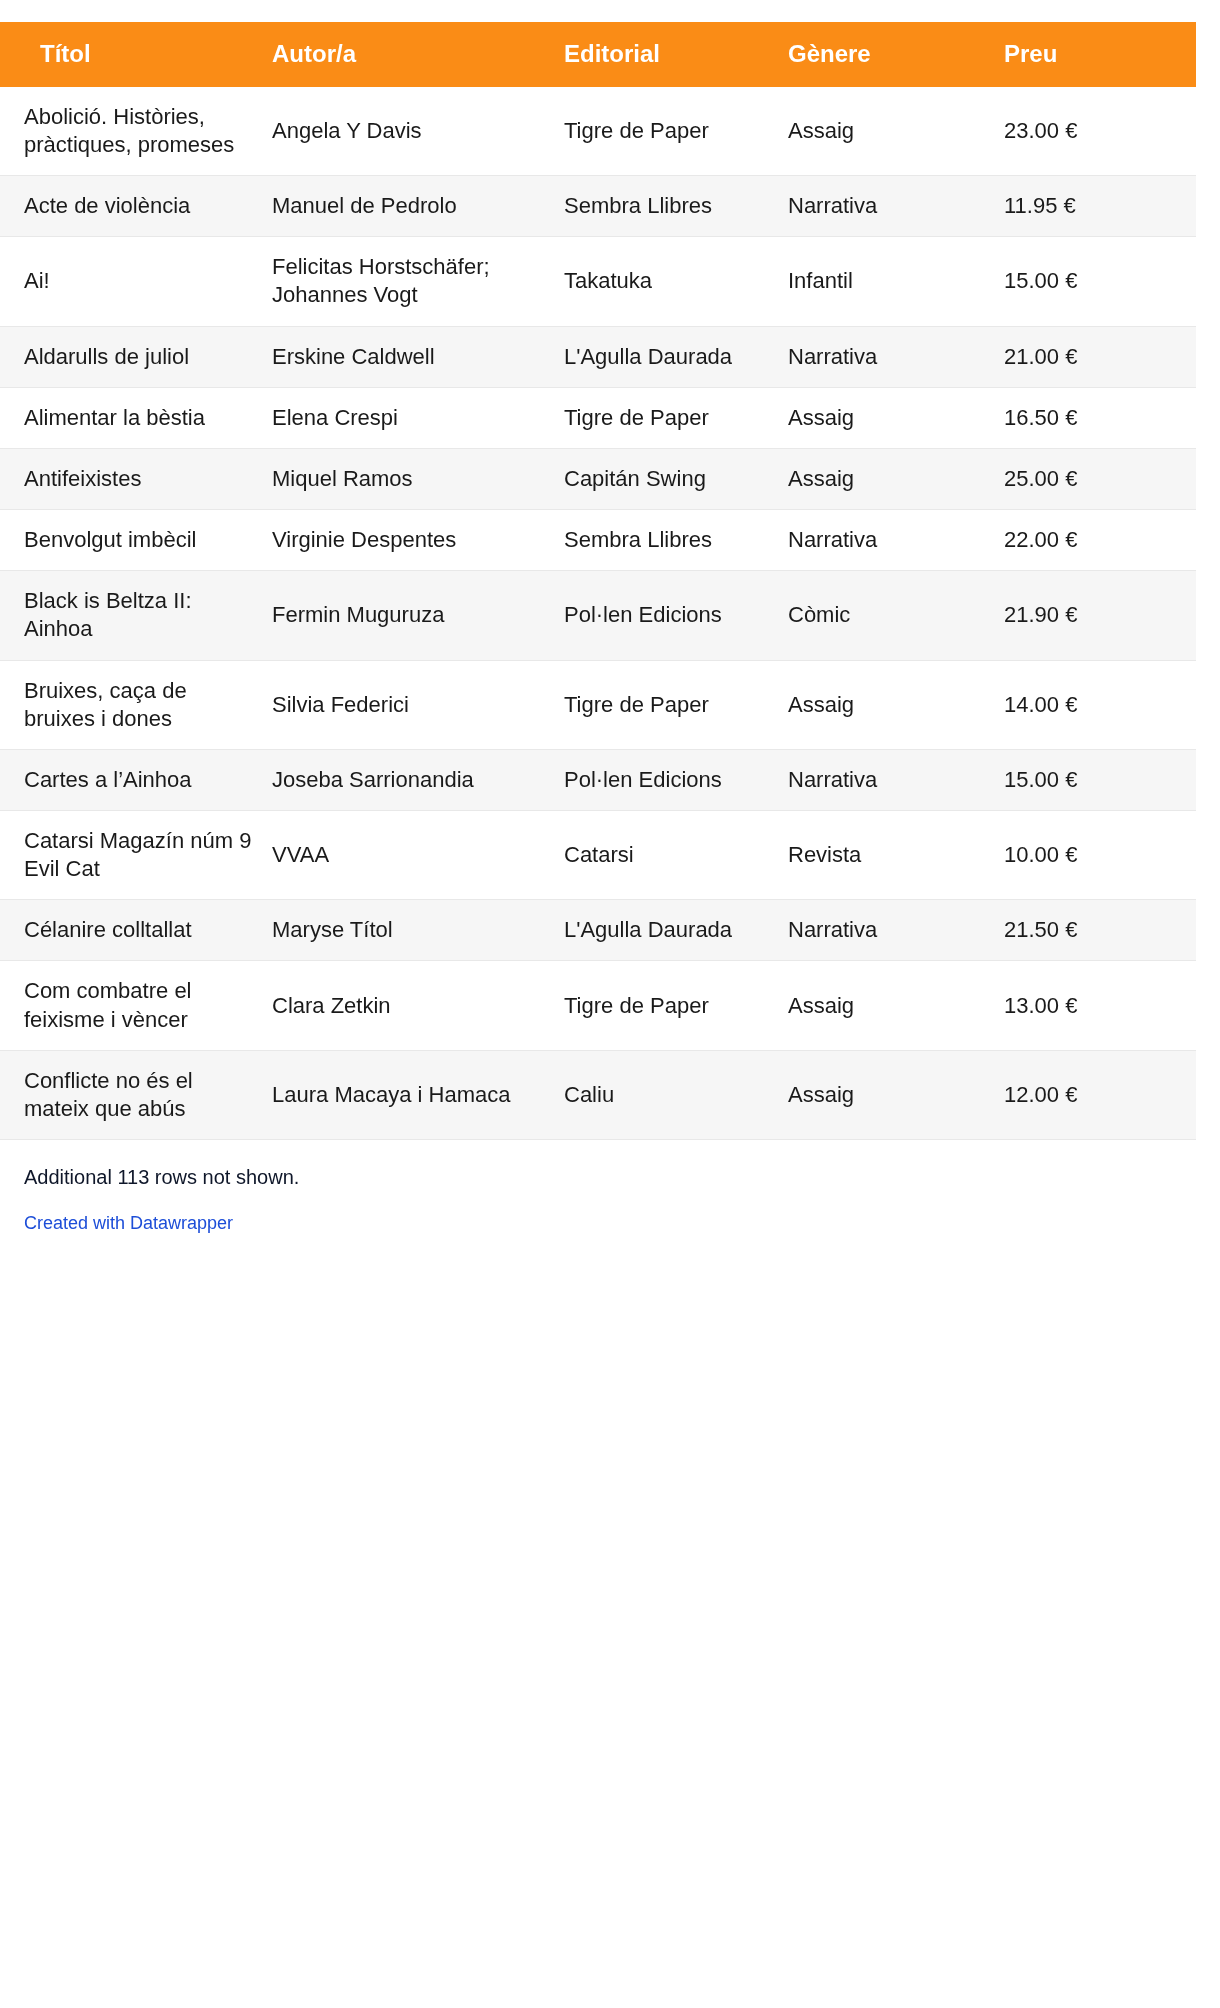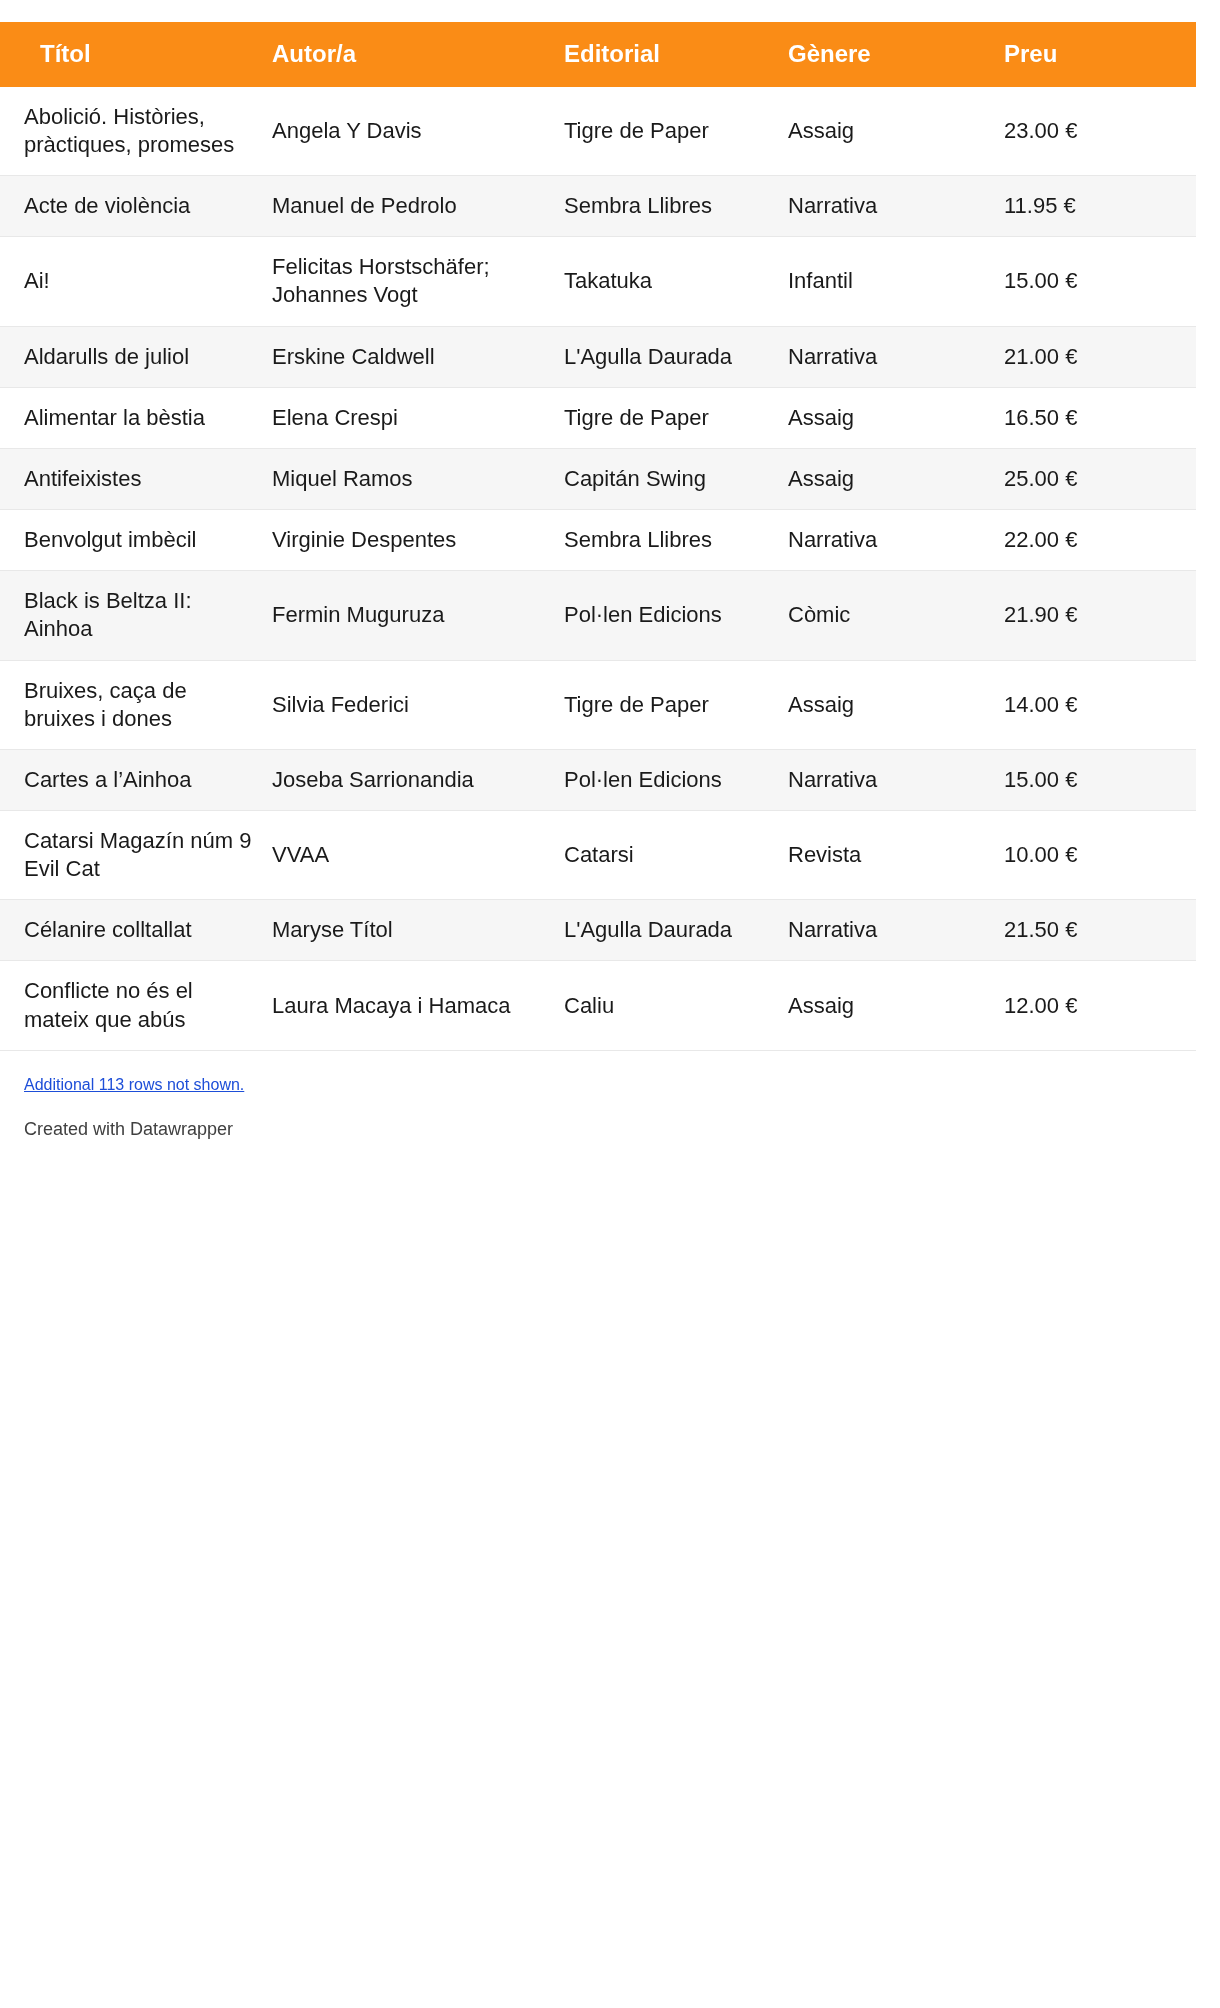--- a/index.html
+++ b/index.html
@@ -51,29 +51,28 @@
     background: #ffffff;
   }
   
   col.col-0 { width: 272px; }
   col.col-1 { width: 292px; }
   col.col-2 { width: 224px; }
   col.col-3 { width: 216px; }
   col.col-4 { width: 192px; }
 
   .note {
-    font-size: 16px;
-    color: #1d4ed8;
+    font-size: 20px;
+    color: #0f172a;
     padding: 24px 0 0 24px;
     line-height: 1.3;
-    text-decoration: underline;
   }
   .credit {
     font-size: 18px;
-    color: #404040;
+    color: #1d4ed8;
     padding: 22px 0 18px 24px;
     line-height: 1.3;
   }
 </style>
 </head>
 <body>
 
 <div class="page">
 
   <table class="dw-table">
@@ -172,20 +171,27 @@
         <td>10.00 €</td>
       </tr>
       <tr>
         <td class="c0">Célanire colltallat</td>
         <td>Maryse Títol</td>
         <td>L'Agulla Daurada</td>
         <td>Narrativa</td>
         <td>21.50 €</td>
       </tr>
       <tr>
+        <td class="c0">Com combatre el feixisme i vèncer</td>
+        <td>Clara Zetkin</td>
+        <td>Tigre de Paper</td>
+        <td>Assaig</td>
+        <td>13.00 €</td>
+      </tr>
+      <tr>
         <td class="c0">Conflicte no és el mateix que abús</td>
         <td>Laura Macaya i Hamaca</td>
         <td>Caliu</td>
         <td>Assaig</td>
         <td>12.00 €</td>
       </tr>
     </tbody>
   </table>
 
   <div class="note">Additional 113 rows not shown.</div>

